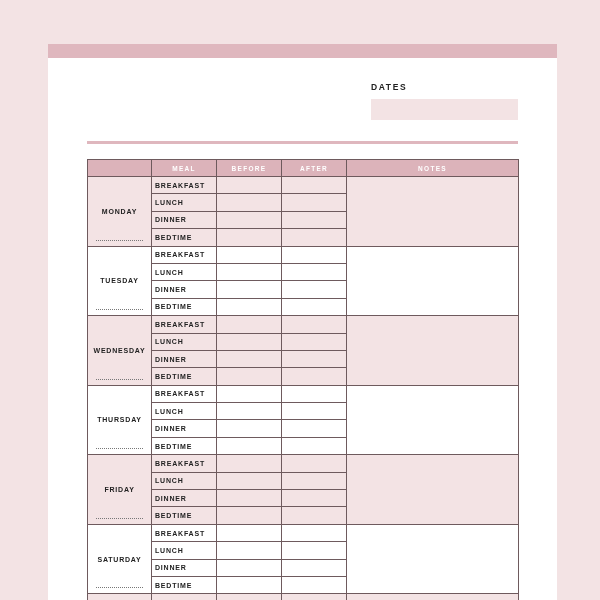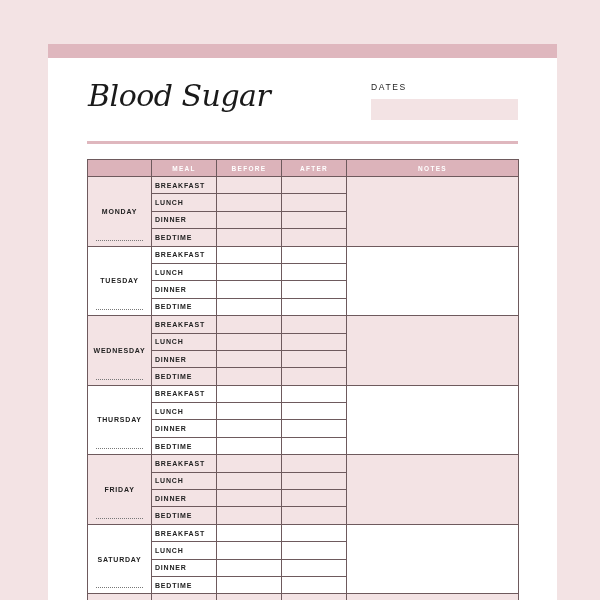--- a/index.html
+++ b/index.html
@@ -1,38 +1,37 @@
 <!DOCTYPE html>
 <html><head>
 <meta charset="utf-8">
 <style>
   html,body{margin:0;padding:0;}
   body{width:600px;height:600px;background:#f3e3e4;position:relative;overflow:hidden;font-family:"Liberation Sans",sans-serif;}
   .page{position:absolute;left:48px;top:44px;width:509px;height:600px;background:#ffffff;}
   .topbar{position:absolute;left:0;top:0;width:509px;height:14px;background:#dfb7be;}
   .title{position:absolute;left:40px;top:34px;font-family:"DejaVu Serif",serif;font-style:italic;font-size:30px;color:#1a1a1a;letter-spacing:-0.5px;}
-  .dates-label{position:absolute;left:323px;top:38px;font-size:8.5px;font-weight:normal;letter-spacing:1.6px;color:#222;}
+  .dates-label{position:absolute;left:323px;top:38px;font-size:8.5px;font-weight:bold;letter-spacing:1.6px;color:#222;}
   .dates-box{position:absolute;left:323px;top:55px;width:147px;height:21px;background:#f3e3e4;}
   .rule{position:absolute;left:39px;top:97px;width:431px;height:3px;background:#dfb7be;}
   table{position:absolute;left:39px;top:115px;width:431px;border-collapse:collapse;table-layout:fixed;}
   th{background:#dcb3ba;color:#fff;font-size:6.5px;letter-spacing:1.3px;font-weight:bold;height:16px;border:1px solid #6e5a5d;padding:0;}
   td{border:1px solid #6e5a5d;padding:0;height:16.4px;font-size:7px;font-weight:bold;letter-spacing:0.8px;color:#222;}
   td.meal{padding-left:3px;}
   td.day{text-align:center;position:relative;}
   .dayname{display:block;}
   .dots{position:absolute;left:8px;right:8px;bottom:5px;border-bottom:1px dotted #777;}
   tr.pink td{background:#f3e3e4;}
   tr.white td{background:#ffffff;}
 </style>
 </head>
 <body>
 
 <div class="page">
   <div class="topbar"></div>
-  <div class="title">Blood Sugar</div>
   <div class="dates-label">DATES</div>
   <div class="dates-box"></div>
   <div class="rule"></div>
 
   <table>
     <colgroup>
       <col style="width:64px">
         <col style="width:65px">
         <col style="width:65px">
         <col style="width:65px">

